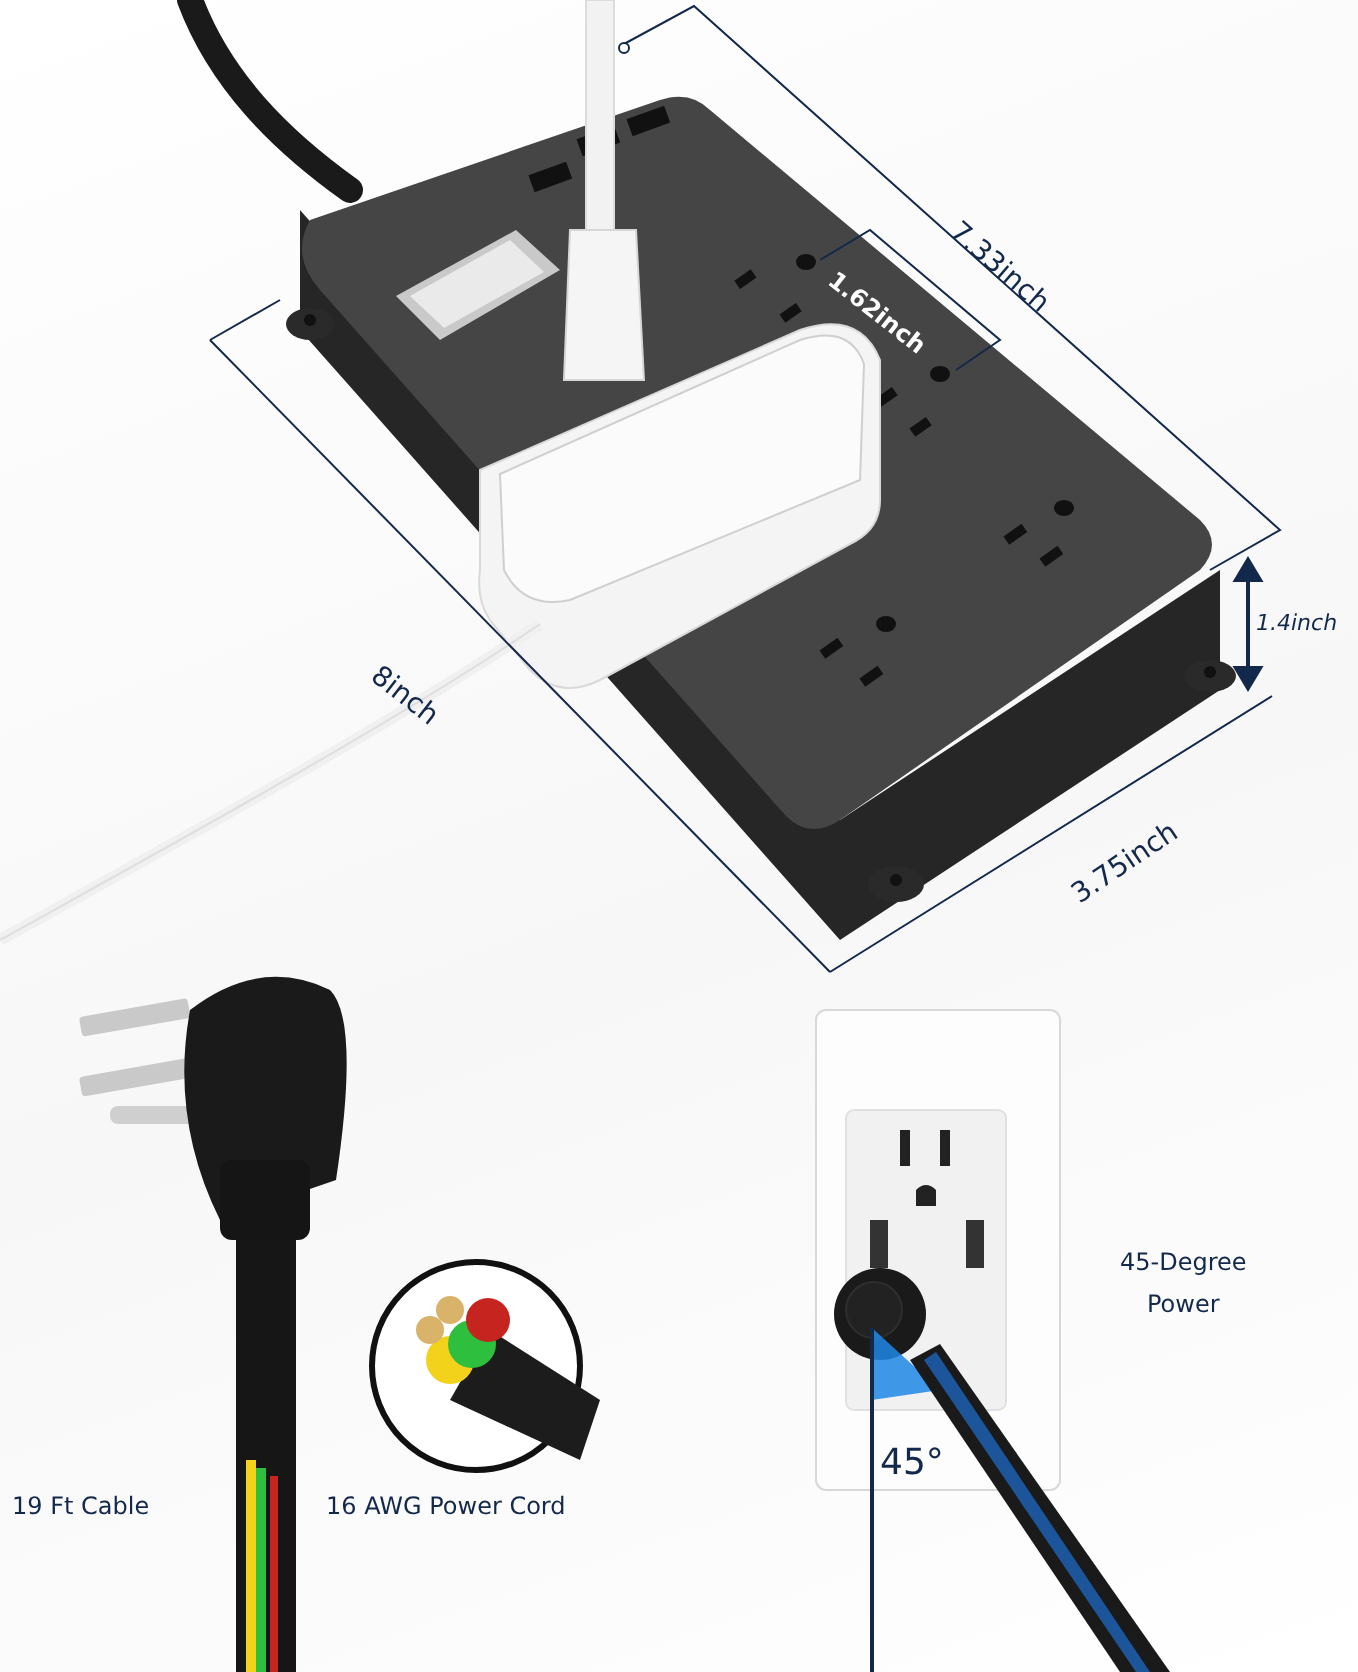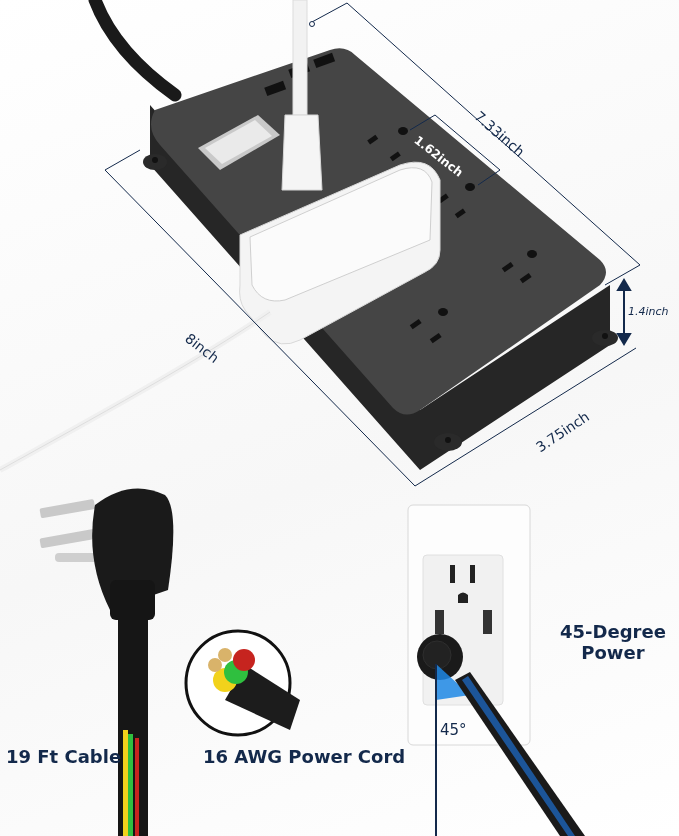--- a/index.html
+++ b/index.html
@@ -6,25 +6,25 @@
   body{width:679px;height:836px;position:relative;overflow:hidden;font-family:"DejaVu Sans","Liberation Sans",sans-serif;}
   .stage{position:absolute;left:0;top:0;width:679px;height:836px;background:linear-gradient(160deg,#ffffff 0%,#f7f7f7 55%,#ffffff 100%);}
   svg.art{position:absolute;left:0;top:0;}
   .lbl{position:absolute;color:#13294b;font-family:"DejaVu Sans",sans-serif;white-space:nowrap;}
   .dim{font-size:14px;color:#13294b;}
   .rot-733{left:482px;top:108px;transform:rotate(41deg);transform-origin:left top;}
   .rot-162{left:420px;top:133px;transform:rotate(38deg);transform-origin:left top;color:#ffffff;font-weight:bold;font-size:12px;}
   .rot-8{left:192px;top:330px;transform:rotate(38deg);transform-origin:left top;}
   .rot-375{left:533px;top:442px;transform:rotate(-34deg);transform-origin:left top;}
   .h14{left:628px;top:305px;font-size:11px;font-style:italic;}
-  .cap{font-size:18px;font-weight:bold;}
+  .cap{font-size:12px;}
   .cap-cable{left:6px;top:746px;}
-  .cap-awg{left:163px;top:746px;margin-left:40px;}
+  .cap-awg{left:163px;top:746px;}
   .cap-45{left:560px;top:621px;text-align:center;line-height:21px;}
-  .deg{left:440px;top:721px;font-size:15px;}
+  .deg{left:440px;top:721px;font-size:18px;}
 </style>
 </head>
 <body>
 
 <div class="stage">
 
   <svg class="art" width="679" height="836" viewBox="0 0 679 836">
 
     <path d="M95 0 C110 40 140 70 175 95" stroke="#1a1a1a" stroke-width="13" fill="none" stroke-linecap="round"></path>
 

